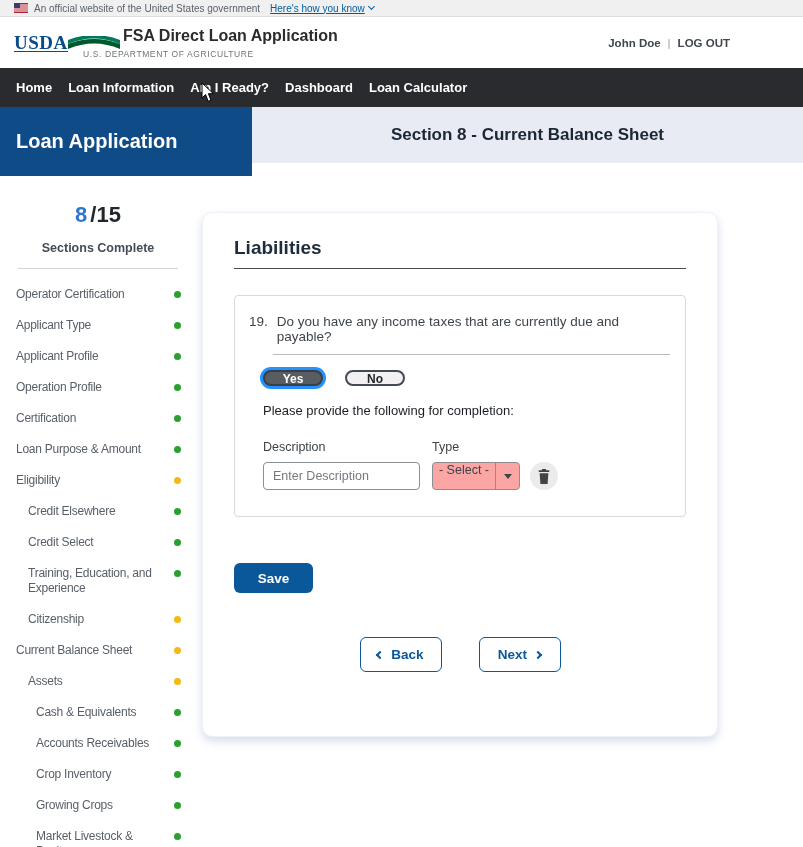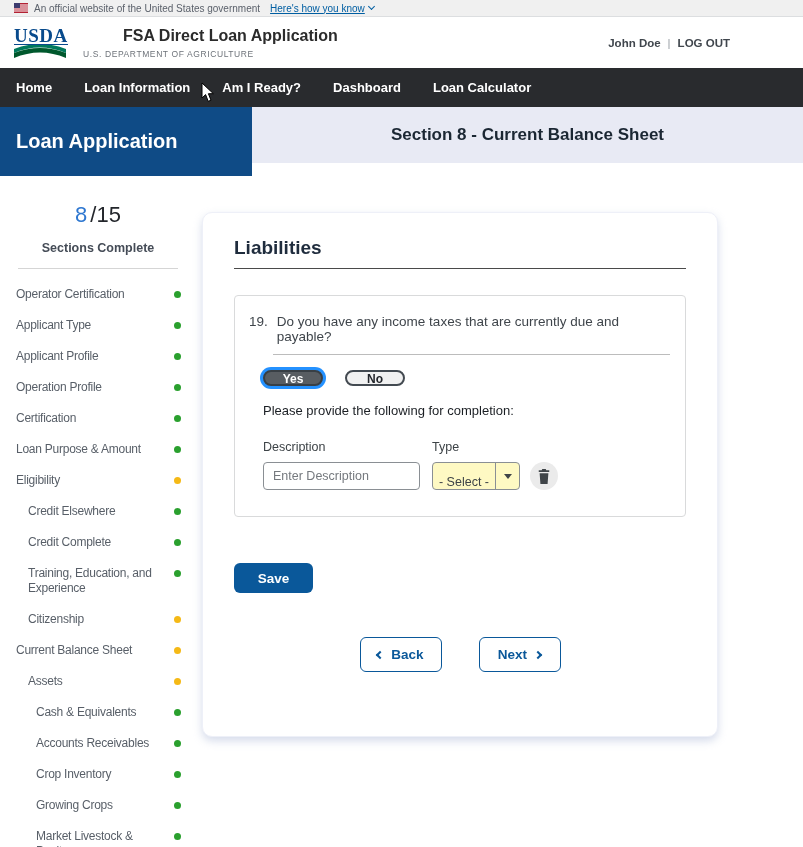--- a/index.html
+++ b/index.html
@@ -10,46 +10,46 @@
   
   .gov-banner { height:17px; background:#f0f0f0; border-bottom:1px solid #dcdee0;
     display:flex; align-items:center; padding-left:14px; font-size:10px; color:#5b616b; gap:6px; }
   .gov-banner .flag { display:inline-block; line-height:0; }
   .gov-banner a { color:#005ea2; text-decoration:underline; display:inline-flex; align-items:center; gap:4px; margin-left:4px; cursor:pointer; }
   .chev-down { width:5px; height:5px; border-left:1.5px solid #005ea2; border-bottom:1.5px solid #005ea2;
     transform:rotate(-45deg); display:inline-block; margin-top:-3px; }
 
   
   .site-header { height:51px; background:#fff; display:flex; align-items:center; padding:0 73px 0 14px; }
-  .usda-logo { display:flex; flex-direction:column; align-items:flex-start; width:54px; }
+  .usda-logo { display:flex; flex-direction:row; align-items:center; width:54px; }
   .usda-text { font-family:"Liberation Serif", serif; font-weight:bold; font-size:19px; letter-spacing:.5px;
     color:#084a8c; line-height:17px; border-bottom:1.5px solid #084a8c; }
   .title-block { margin-left:15px; }
   .app-title { font-size:16px; font-weight:600; color:#2b2b2b;margin-left:40px; }
   .dept { font-size:8.5px; color:#6e737a; letter-spacing:.6px; margin-top:4px; }
   .user-area { margin-left:auto; font-size:11.5px; font-weight:bold; color:#40464d; display:flex; gap:7px; align-items:center;}
   .user-area .sep { color:#9aa0a6; font-weight:normal; }
   .user-area a { color:#40464d; text-decoration:none; cursor:pointer; }
 
   
-  .main-nav { height:39px; background:#292b2e; display:flex; align-items:center; padding:16px 16px; gap:32px; }
+  .main-nav { height:39px; background:#292b2e; display:flex; align-items:center; padding:16px 16px; gap:16px; }
   .nav-item { color:#fff; font-size:13px; font-weight:bold; text-decoration:none; cursor:pointer; }
 
   
   .hero { display:flex; align-items:flex-start; height:69px; }
   .hero-left { width:252px; height:69px; background:#0f4b86; color:#fff; display:flex; align-items:center;
     padding-left:16px; font-size:20px; font-weight:bold; }
   .hero-right { flex:1; height:56px; background:#e8eaf4; display:flex; align-items:center; justify-content:center;
     font-size:17px; font-weight:bold; color:#1b2733; }
 
   
   .content { display:flex; align-items:flex-start; height:671px; }
   .sidebar { width:196px; padding-top:26px; }
   .progress { text-align:center; }
-  .progress-nums { font-size:22px; font-weight:normal; color:#23262b; }
+  .progress-nums { font-size:22px; font-weight:bold; color:#23262b; }
   .progress-nums .cur { color:#2e77d0; margin-right:3px; }
   .progress-label { font-size:12.5px; font-weight:bold; color:#454c57; margin-top:13px; }
   .divider { height:1px; background:#d5d5d5; margin:13px 18px 10px 18px; }
   #sidebar-list { list-style:none; }
   .side-item { position:relative; padding:8px 30px 8px 16px; cursor:pointer; }
   .side-item.indent-1 { padding-left:28px; }
   .side-item.indent-2 { padding-left:36px; }
   .side-label { font-size:12px; letter-spacing:-0.25px; color:#585f68; line-height:15px; display:block; }
   .dot { position:absolute; right:15px; top:12px; width:7px; height:7px; border-radius:50%; }
 
@@ -69,22 +69,22 @@
   .btn-no  { background:#f1f1f1; color:#23262b; border:2px solid #434a51; }
   .helper { font-size:13px; color:#1b1f24; margin-top:17px; }
 
   .fields { display:flex; align-items:flex-end; margin-top:22px; }
   .field label { display:block; font-size:12.5px; color:#3d4347; margin-bottom:8px; }
   .field input { height:28px; border:1px solid #8a8f94; border-radius:4px; font-size:12.5px; color:#23262b;
     padding:0 9px; font-family:"Liberation Sans", sans-serif; }
   .field input::placeholder { color:#75797e; opacity:1; }
   .f-desc input { width:157px; }
   .f-type { margin-left:12px; }
-  .select { width:88px; height:28px; border:1px solid #8a8f94; border-radius:4px; display:flex; align-items:flex-end;
-    font-size:12.5px; color:#3d4347; cursor:pointer; background:#fef9c3; }
+  .select { width:88px; height:28px; border:1px solid #8a8f94; border-radius:4px; display:flex; align-items:flex-start;
+    font-size:12.5px; color:#3d4347; cursor:pointer; background:#fca5a5; }
   .select .val { flex:1; text-align:center; }
   .caret-box { width:24px; height:100%; border-left:1px solid #8a8f94; display:flex; align-items:center; justify-content:center; }
   .caret { width:0; height:0; border-left:4px solid transparent; border-right:4px solid transparent; border-top:5px solid #3f4448; }
   .f-amount { margin-left:13px; }
   .f-amount input { width:87px; }
   .trash-btn { margin-left:10px; width:28px; height:28px; border-radius:50%; border:none; background:#ebebeb;
     display:flex; align-items:center; justify-content:center; cursor:pointer; }
 
   .save-btn { margin-top:46px; width:79px; height:30px; background:#0a589a; color:#fff; border:none;
     border-radius:6px; font-size:13.5px; font-weight:bold; cursor:pointer; }
@@ -204,21 +204,21 @@
           </li>
           <li class="side-item indent-0">
             <span class="side-label">Eligibility</span>
             <span class="dot" style="background: rgb(245, 185, 22);"></span>
           </li>
           <li class="side-item indent-1">
             <span class="side-label">Credit Elsewhere</span>
             <span class="dot" style="background: rgb(42, 160, 46);"></span>
           </li>
           <li class="side-item indent-1">
-            <span class="side-label">Credit Complete</span>
+            <span class="side-label">Credit Select</span>
             <span class="dot" style="background: rgb(42, 160, 46);"></span>
           </li>
           <li class="side-item indent-1">
             <span class="side-label">Training, Education, and Experience</span>
             <span class="dot" style="background: rgb(42, 160, 46);"></span>
           </li>
           <li class="side-item indent-1">
             <span class="side-label">Citizenship</span>
             <span class="dot" style="background: rgb(245, 185, 22);"></span>
           </li>

